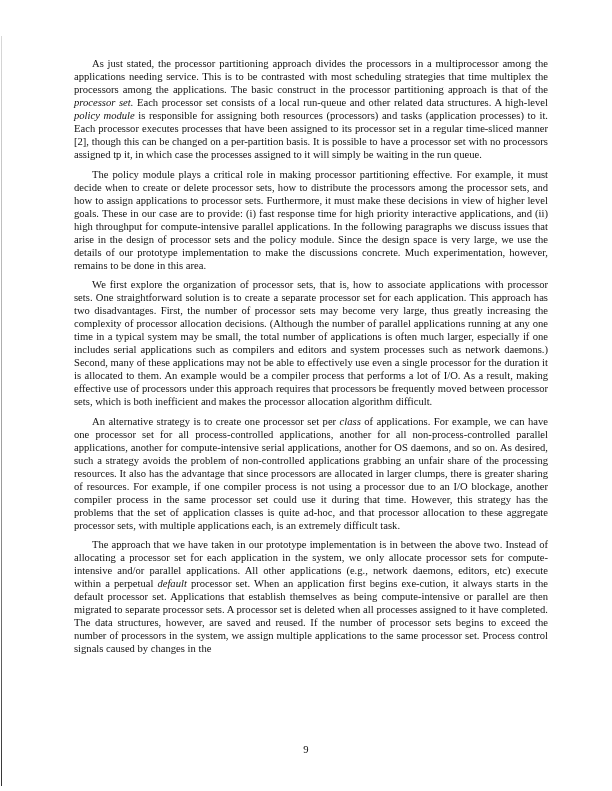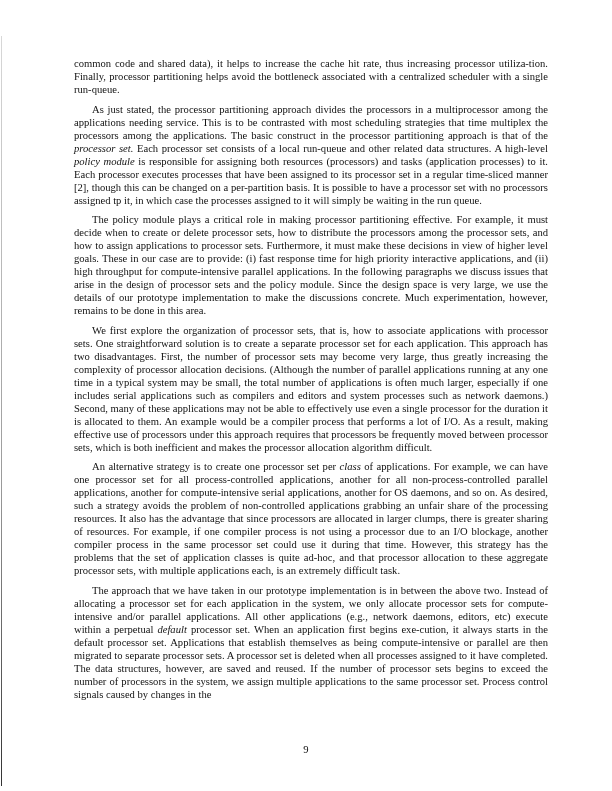--- a/index.html
+++ b/index.html
@@ -52,21 +52,20 @@
     font-family: "Liberation Serif", "DejaVu Serif", serif;
     color: #111;
   }
 </style>
 </head>
 <body>
 
 <div class="scan-edge"></div>
 
 <div class="page">
-  <p class="para"><span>common code and shared data), it helps to increase the cache hit rate, thus increasing processor utiliza-tion. Finally, processor partitioning helps avoid the bottleneck associated with a centralized scheduler with a single run-queue.</span></p>
   <p class="para indent"><span>As just stated, the processor partitioning approach divides the processors in a multiprocessor among the applications needing service. This is to be contrasted with most scheduling strategies that time multiplex the processors among the applications. The basic construct in the processor partitioning approach is that of the </span><em>processor set.</em><span> Each processor set consists of a local run-queue and other related data structures. A high-level </span><em>policy module</em><span> is responsible for assigning both resources (processors) and tasks (application processes) to it. Each processor executes processes that have been assigned to its processor set in a regular time-sliced manner [2], though this can be changed on a per-partition basis. It is possible to have a processor set with no processors assigned tp it, in which case the processes assigned to it will simply be waiting in the run queue.</span></p>
   <p class="para indent"><span>The policy module plays a critical role in making processor partitioning effective. For example, it must decide when to create or delete processor sets, how to distribute the processors among the processor sets, and how to assign applications to processor sets. Furthermore, it must make these decisions in view of higher level goals. These in our case are to provide: (i) fast response time for high priority interactive applications, and (ii) high throughput for compute-intensive parallel applications. In the following paragraphs we discuss issues that arise in the design of processor sets and the policy module. Since the design space is very large, we use the details of our prototype implementation to make the discussions concrete. Much experimentation, however, remains to be done in this area.</span></p>
   <p class="para indent"><span>We first explore the organization of processor sets, that is, how to associate applications with processor sets. One straightforward solution is to create a separate processor set for each application. This approach has two disadvantages. First, the number of processor sets may become very large, thus greatly increasing the complexity of processor allocation decisions. (Although the number of parallel applications running at any one time in a typical system may be small, the total number of applications is often much larger, especially if one includes serial applications such as compilers and editors and system processes such as network daemons.) Second, many of these applications may not be able to effectively use even a single processor for the duration it is allocated to them. An example would be a compiler process that performs a lot of I/O. As a result, making effective use of processors under this approach requires that processors be frequently moved between processor sets, which is both inefficient and makes the processor allocation algorithm difficult.</span></p>
   <p class="para indent"><span>An alternative strategy is to create one processor set per </span><em>class</em><span> of applications. For example, we can have one processor set for all process-controlled applications, another for all non-process-controlled parallel applications, another for compute-intensive serial applications, another for OS daemons, and so on. As desired, such a strategy avoids the problem of non-controlled applications grabbing an unfair share of the processing resources. It also has the advantage that since processors are allocated in larger clumps, there is greater sharing of resources. For example, if one compiler process is not using a processor due to an I/O blockage, another compiler process in the same processor set could use it during that time. However, this strategy has the problems that the set of application classes is quite ad-hoc, and that processor allocation to these aggregate processor sets, with multiple applications each, is an extremely difficult task.</span></p>
   <p class="para indent"><span>The approach that we have taken in our prototype implementation is in between the above two. Instead of allocating a processor set for each application in the system, we only allocate processor sets for compute-intensive and/or parallel applications. All other applications (e.g., network daemons, editors, etc) execute within a perpetual </span><em>default</em><span> processor set. When an application first begins exe-cution, it always starts in the default processor set. Applications that establish themselves as being compute-intensive or parallel are then migrated to separate processor sets. A processor set is deleted when all processes assigned to it have completed. The data structures, however, are saved and reused. If the number of processor sets begins to exceed the number of processors in the system, we assign multiple applications to the same processor set. Process control signals caused by changes in the</span></p>
 </div>
 
 <div class="page-number">9</div>
 
 </body></html>

